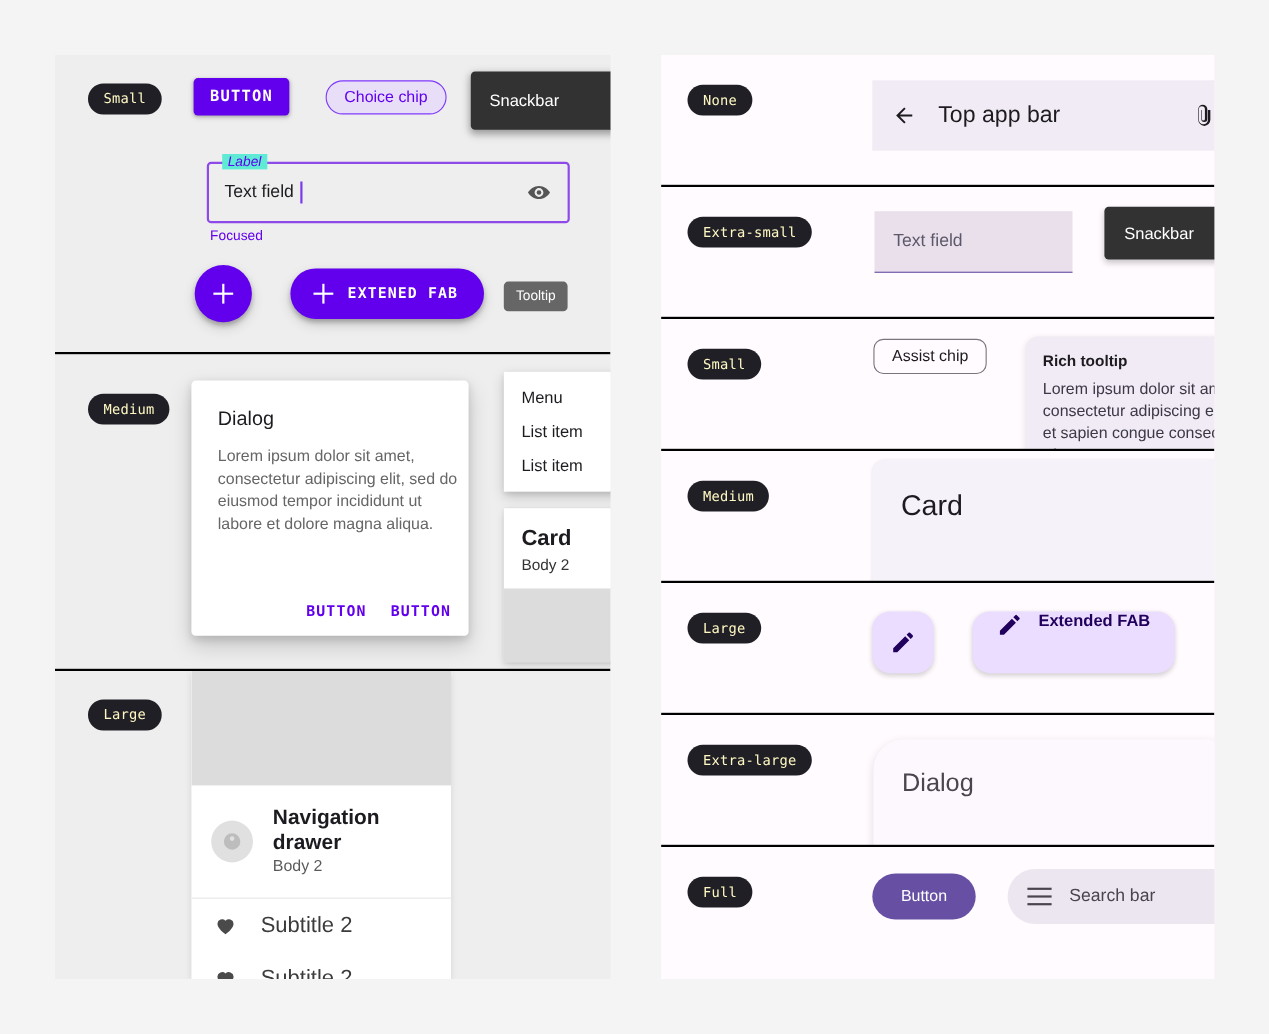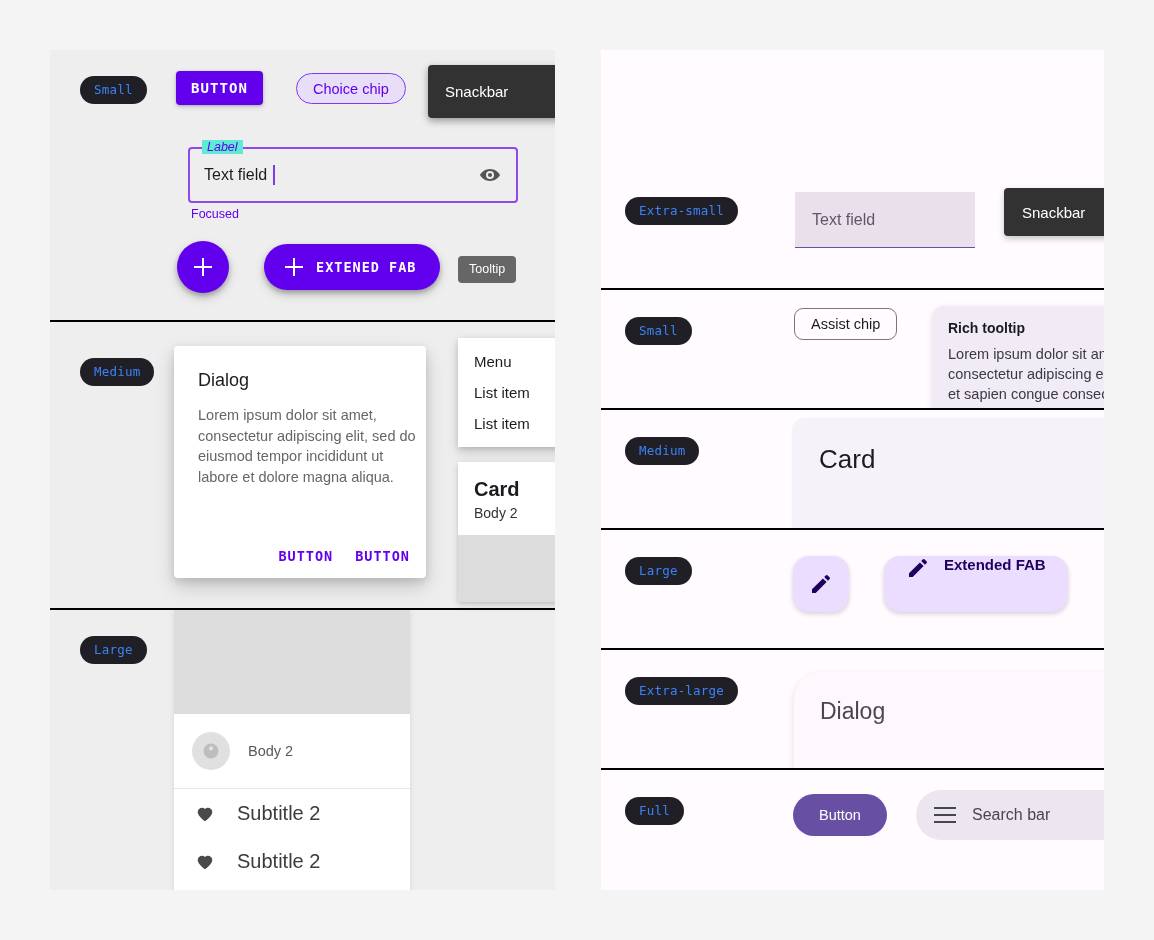--- a/index.html
+++ b/index.html
@@ -15,21 +15,21 @@
     position: relative;
     -webkit-font-smoothing: antialiased;
   }
 
   
   .size-badge {
     display: inline-flex;
     align-items: center;
     justify-content: center;
     background: #211f26;
-    color: #3b82f6;
+    color: #fef9c3;
     font-family: "DejaVu Sans Mono", monospace;
     font-size: 12.5px;
     letter-spacing: 0.2px;
     border-radius: 999px;
     padding: 6px 14px 7px 14px;
     height: 15px;
     line-height: 15px;
     white-space: nowrap;
   }
 
@@ -659,20 +659,21 @@
     <div class="m2-drawer" style="left:124px; top:0px; width:236px; height:280px;">
       <div class="drawer-hero"></div>
       <div class="drawer-header">
         <div class="drawer-avatar">
           <svg width="20" height="20" viewBox="0 0 24 24">
             <path d="M12 3a9 9 0 109 9 9 9 0 00-9-9zm0 3.2a2.6 2.6 0 11-2.6 2.6A2.6 2.6 0 0112 6.2z" fill="#bdbdbd"></path>
             <path d="M8 16c1-2 6.4-2.4 8 0-1.8 2-6.2 2-8 0z" fill="#bdbdbd"></path>
           </svg>
         </div>
         <div>
+          <div class="drawer-title">Navigation drawer</div>
           <div class="drawer-sub">Body 2</div>
         </div>
       </div>
       <div class="drawer-item">
         <svg width="22" height="22" viewBox="0 0 24 24">
           <path d="M12 21s-8-5.1-8-10.3A4.7 4.7 0 0112 7.6 4.7 4.7 0 0120 10.7C20 15.9 12 21 12 21z" fill="#4a4a4a"></path>
         </svg>
         <span class="drawer-item-label">Subtitle 2</span>
       </div>
       <div class="drawer-item">
@@ -681,20 +682,39 @@
         </svg>
         <span class="drawer-item-label">Subtitle 2</span>
       </div>
     </div>
   </div>
 
 </div>
 
 <div id="right-panel">
 
+  <div class="right-row" style="top:0; height:120px;">
+    <div class="r-badge" style="top:27px;">
+      <span class="size-badge">None</span>
+    </div>
+    <div class="m3-appbar">
+      <span style="display:flex;">
+        <svg width="22" height="22" viewBox="0 0 24 24">
+          <path d="M20 11H7.8l5.6-5.6L12 4l-8 8 8 8 1.4-1.4L7.8 13H20z" fill="#1d1b20"></path>
+        </svg>
+      </span>
+      <span class="m3-appbar-title">Top app bar</span>
+      <span style="display:flex;">
+        <svg width="22" height="22" viewBox="0 0 24 24">
+          <path d="M16.5 6.5v9.8a4.5 4.5 0 01-9 0V5.8a3 3 0 016 0v9.7a1.5 1.5 0 01-3 0V6.5H9.9v9a3 3 0 006 0V5.8a4.5 4.5 0 00-9 0v10.5a6 6 0 0012 0V6.5z" fill="#1d1b20"></path>
+        </svg>
+      </span>
+    </div>
+    <div class="right-div" style="top:118px;"></div>
+  </div>
 
   <div class="right-row" style="top:120px; height:120px;">
     <div class="r-badge" style="top:27px;">
       <span class="size-badge">Extra-small</span>
     </div>
     <div class="m3-tf-filled">
       <span>Text field</span>
     </div>
     <div class="m3-snackbar">
       <span>Snackbar</span>

